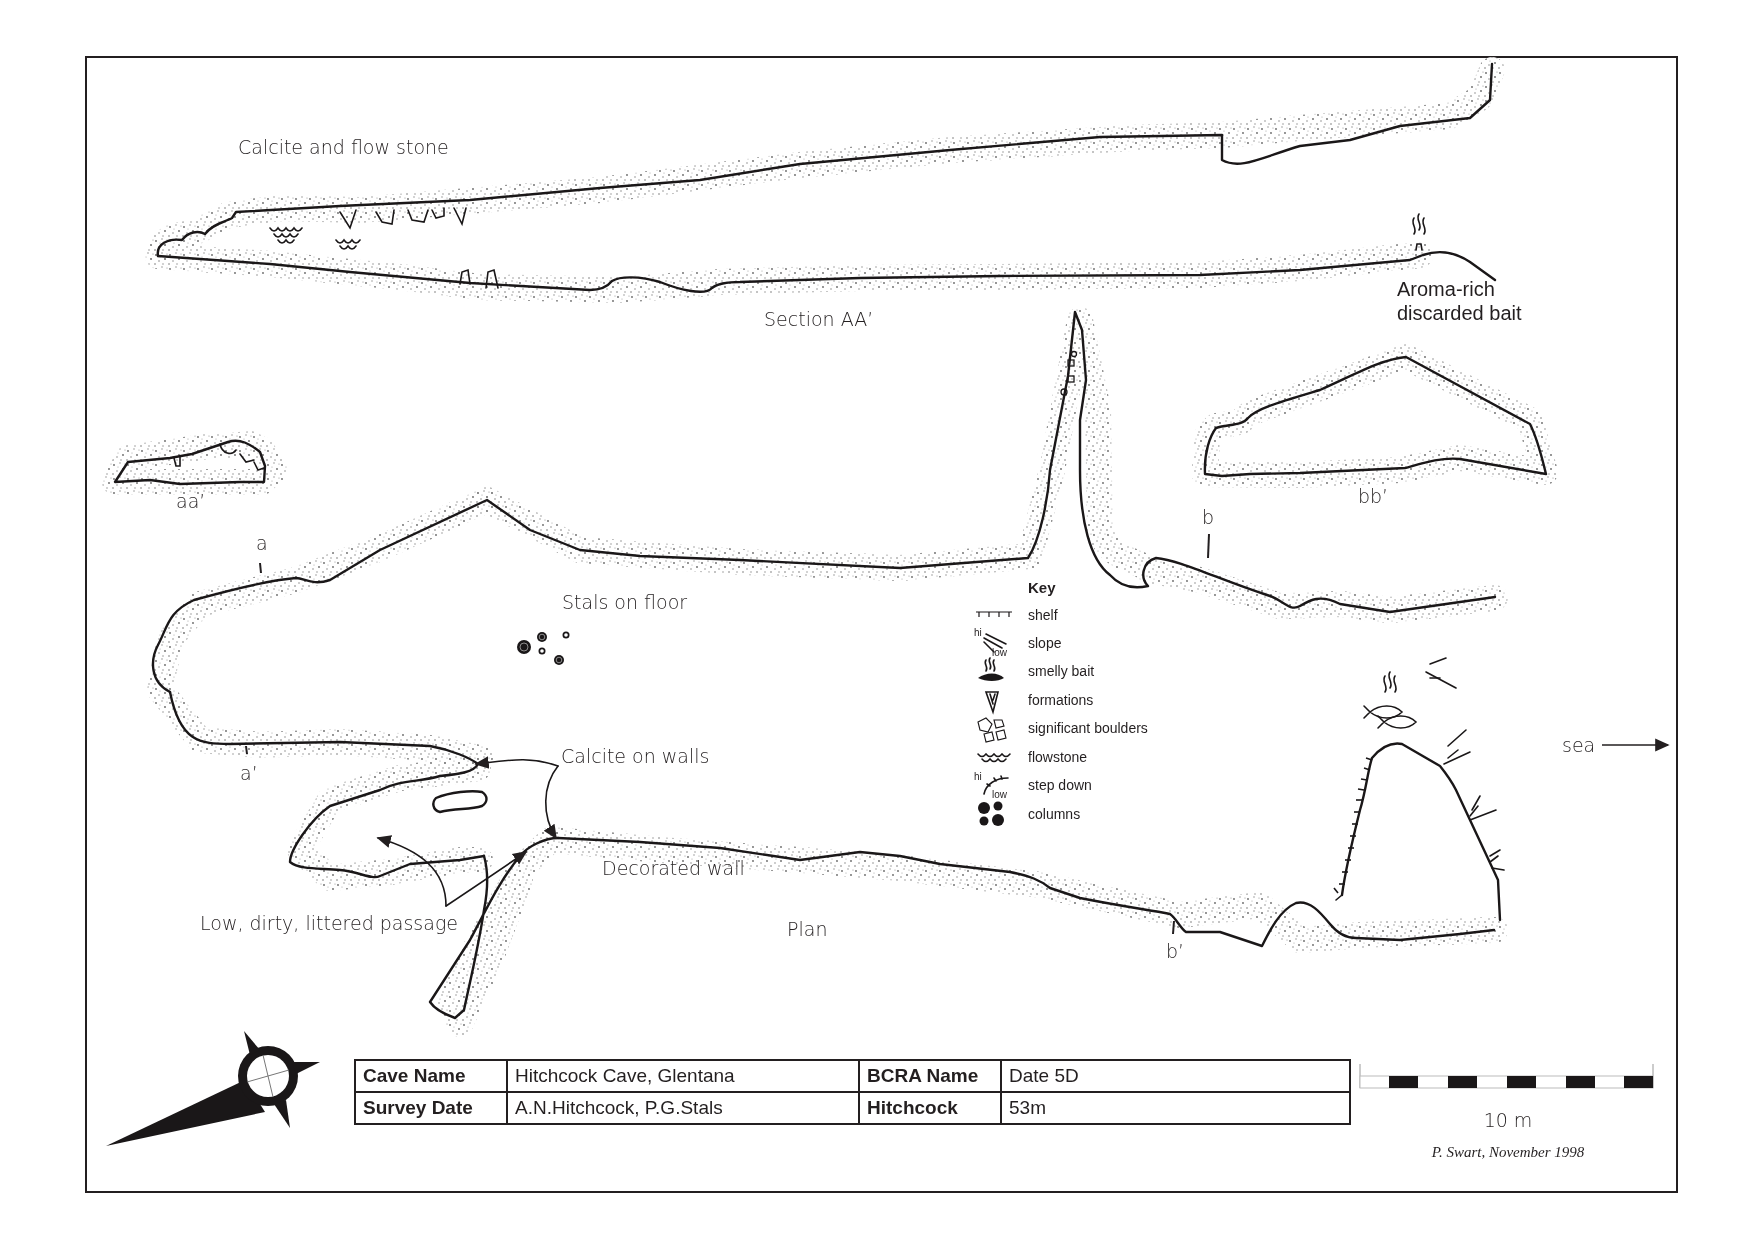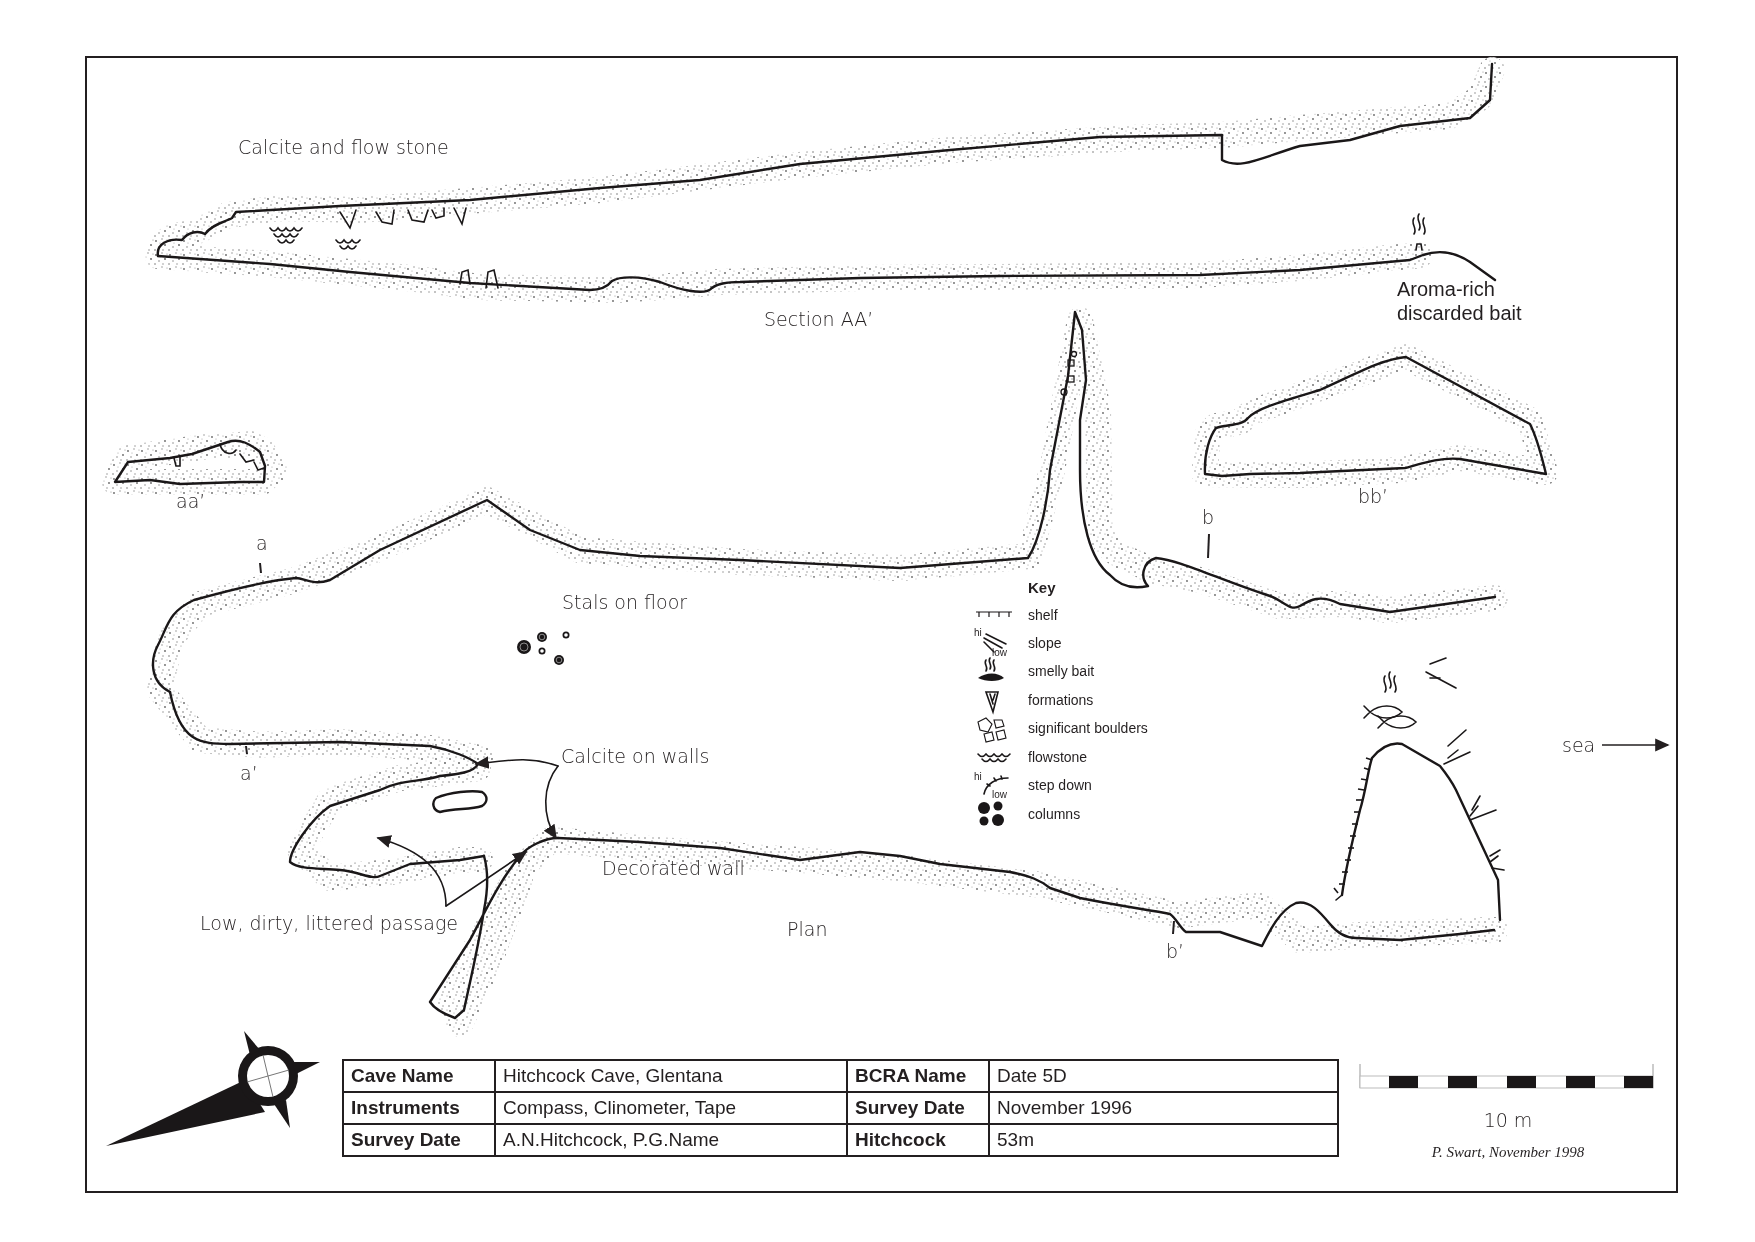--- a/index.html
+++ b/index.html
@@ -10,21 +10,21 @@
   .thin { fill: none; stroke: #1a1718; stroke-width: 1.6; stroke-linecap: round; }
   .rock { fill: none; stroke: url(#stipple); stroke-width: 26; stroke-linejoin: round; stroke-linecap: round; opacity: 0.9; }
   .lbl { font-family: "DejaVu Sans", sans-serif; font-size: 19px; fill: #231f20; font-weight: 300; }
   .lbl-ar { font-family: "Liberation Sans", sans-serif; font-size: 20px; fill: #231f20; }
   .key-t { font-family: "Liberation Sans", sans-serif; font-size: 14px; fill: #231f20; }
   .key-h { font-family: "Liberation Sans", sans-serif; font-size: 15px; font-weight: bold; fill: #231f20; }
   .tiny { font-family: "Liberation Sans", sans-serif; font-size: 10px; fill: #231f20; }
   .sig { font-family: "Liberation Serif", serif; font-style: italic; font-size: 15px; fill: #231f20; }
   .scale-t { font-family: "DejaVu Sans", sans-serif; font-size: 19px; fill: #231f20; font-weight: 300; }
 
-  #info-table { position: absolute; left: 342px; top: 1059px; border-collapse: collapse;
+  #info-table { position: absolute; left: 354px; top: 1059px; border-collapse: collapse;
                 font-family: "Liberation Sans", sans-serif; font-size: 19px; color: #231f20; }
   #info-table td { border: 2px solid #231f20; padding: 2px 7px; height: 26px; white-space: nowrap; }
   #info-table td.k { font-weight: bold; }
   #info-table { border: 2.5px solid #231f20; }
 </style>
 </head>
 <body>
 
 <svg width="1755" height="1242" viewBox="0 0 1755 1242">
   <defs>
@@ -289,25 +289,19 @@
 
 <table id="info-table">
   <tbody>
       <tr>
     <td class="k" style="width:136px">Cave Name</td>
     <td style="width:336px">Hitchcock Cave, Glentana</td>
     <td class="k" style="width:126px">BCRA Name</td>
     <td style="width:333px">Date 5D</td>
   </tr>
   <tr>
-    <td class="k">Instruments</td>
-    <td>Compass, Clinometer, Tape</td>
     <td class="k">Survey Date</td>
-    <td>November 1996</td>
-  </tr>
-  <tr>
-    <td class="k">Survey Date</td>
-    <td>A.N.Hitchcock, P.G.Name</td>
+    <td>A.N.Hitchcock, P.G.Stals</td>
     <td class="k">Hitchcock</td>
     <td>53m</td>
   </tr>
 </tbody>
   </table>
 
 </body></html>

